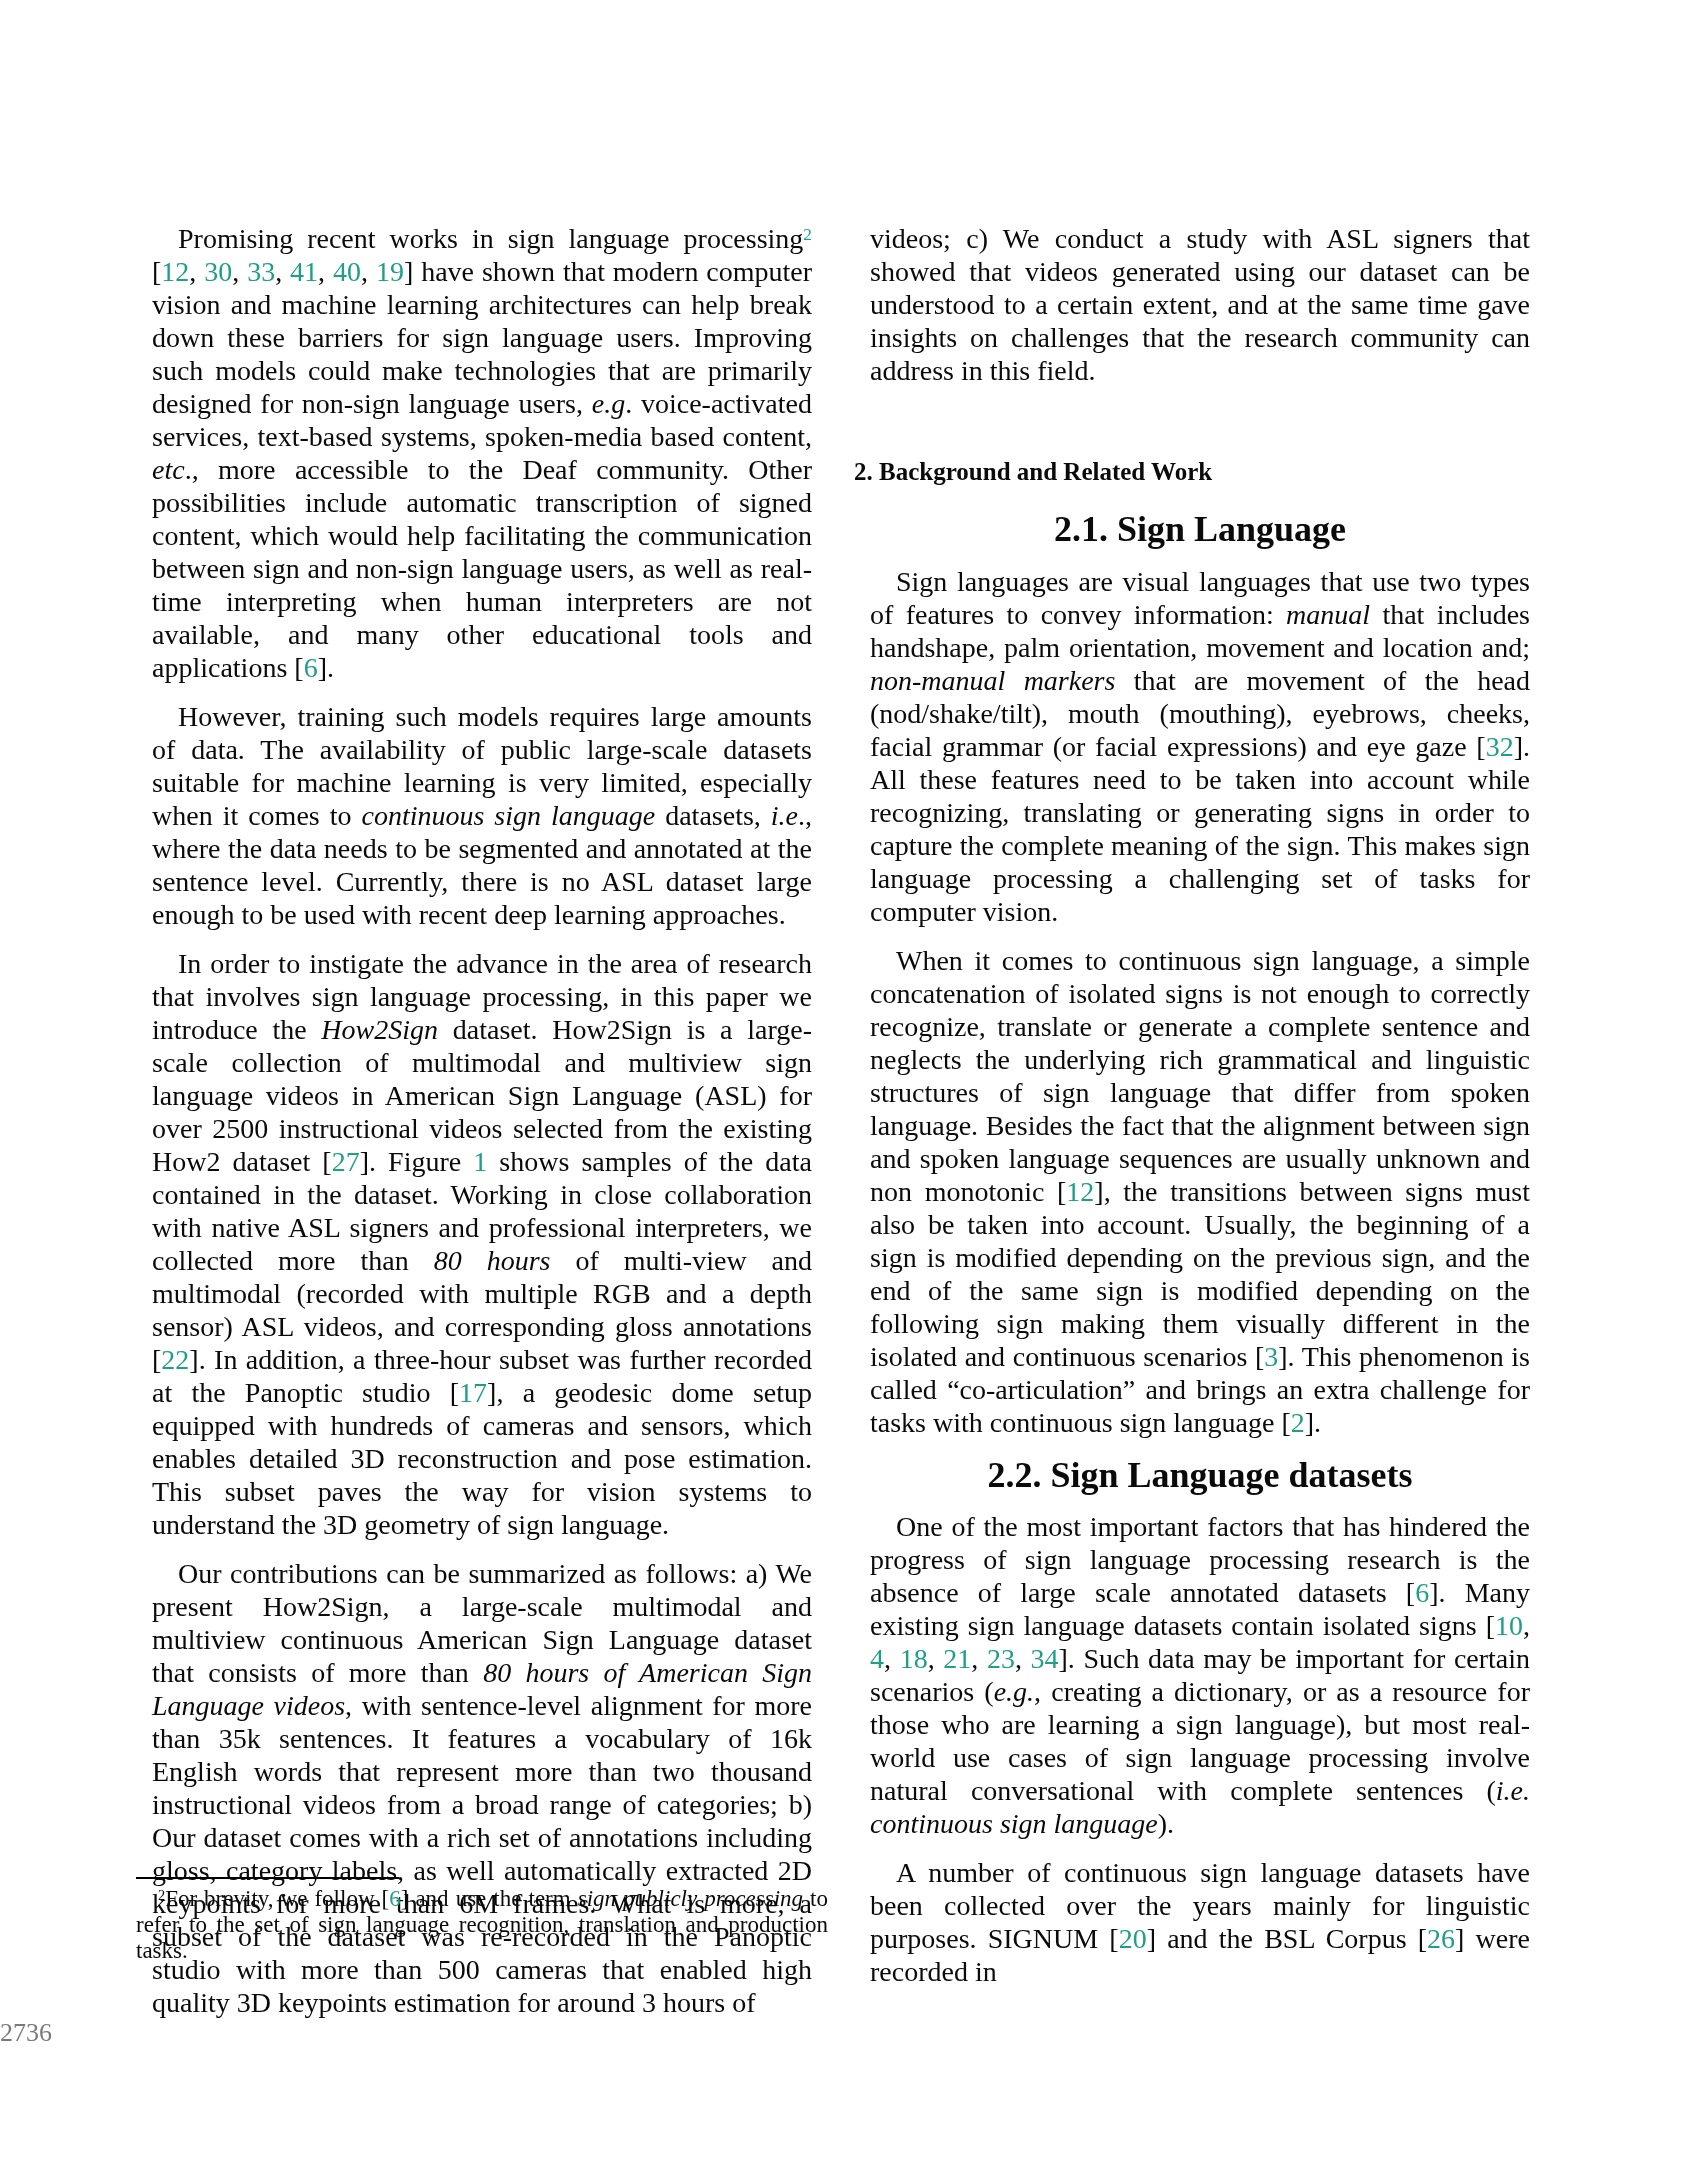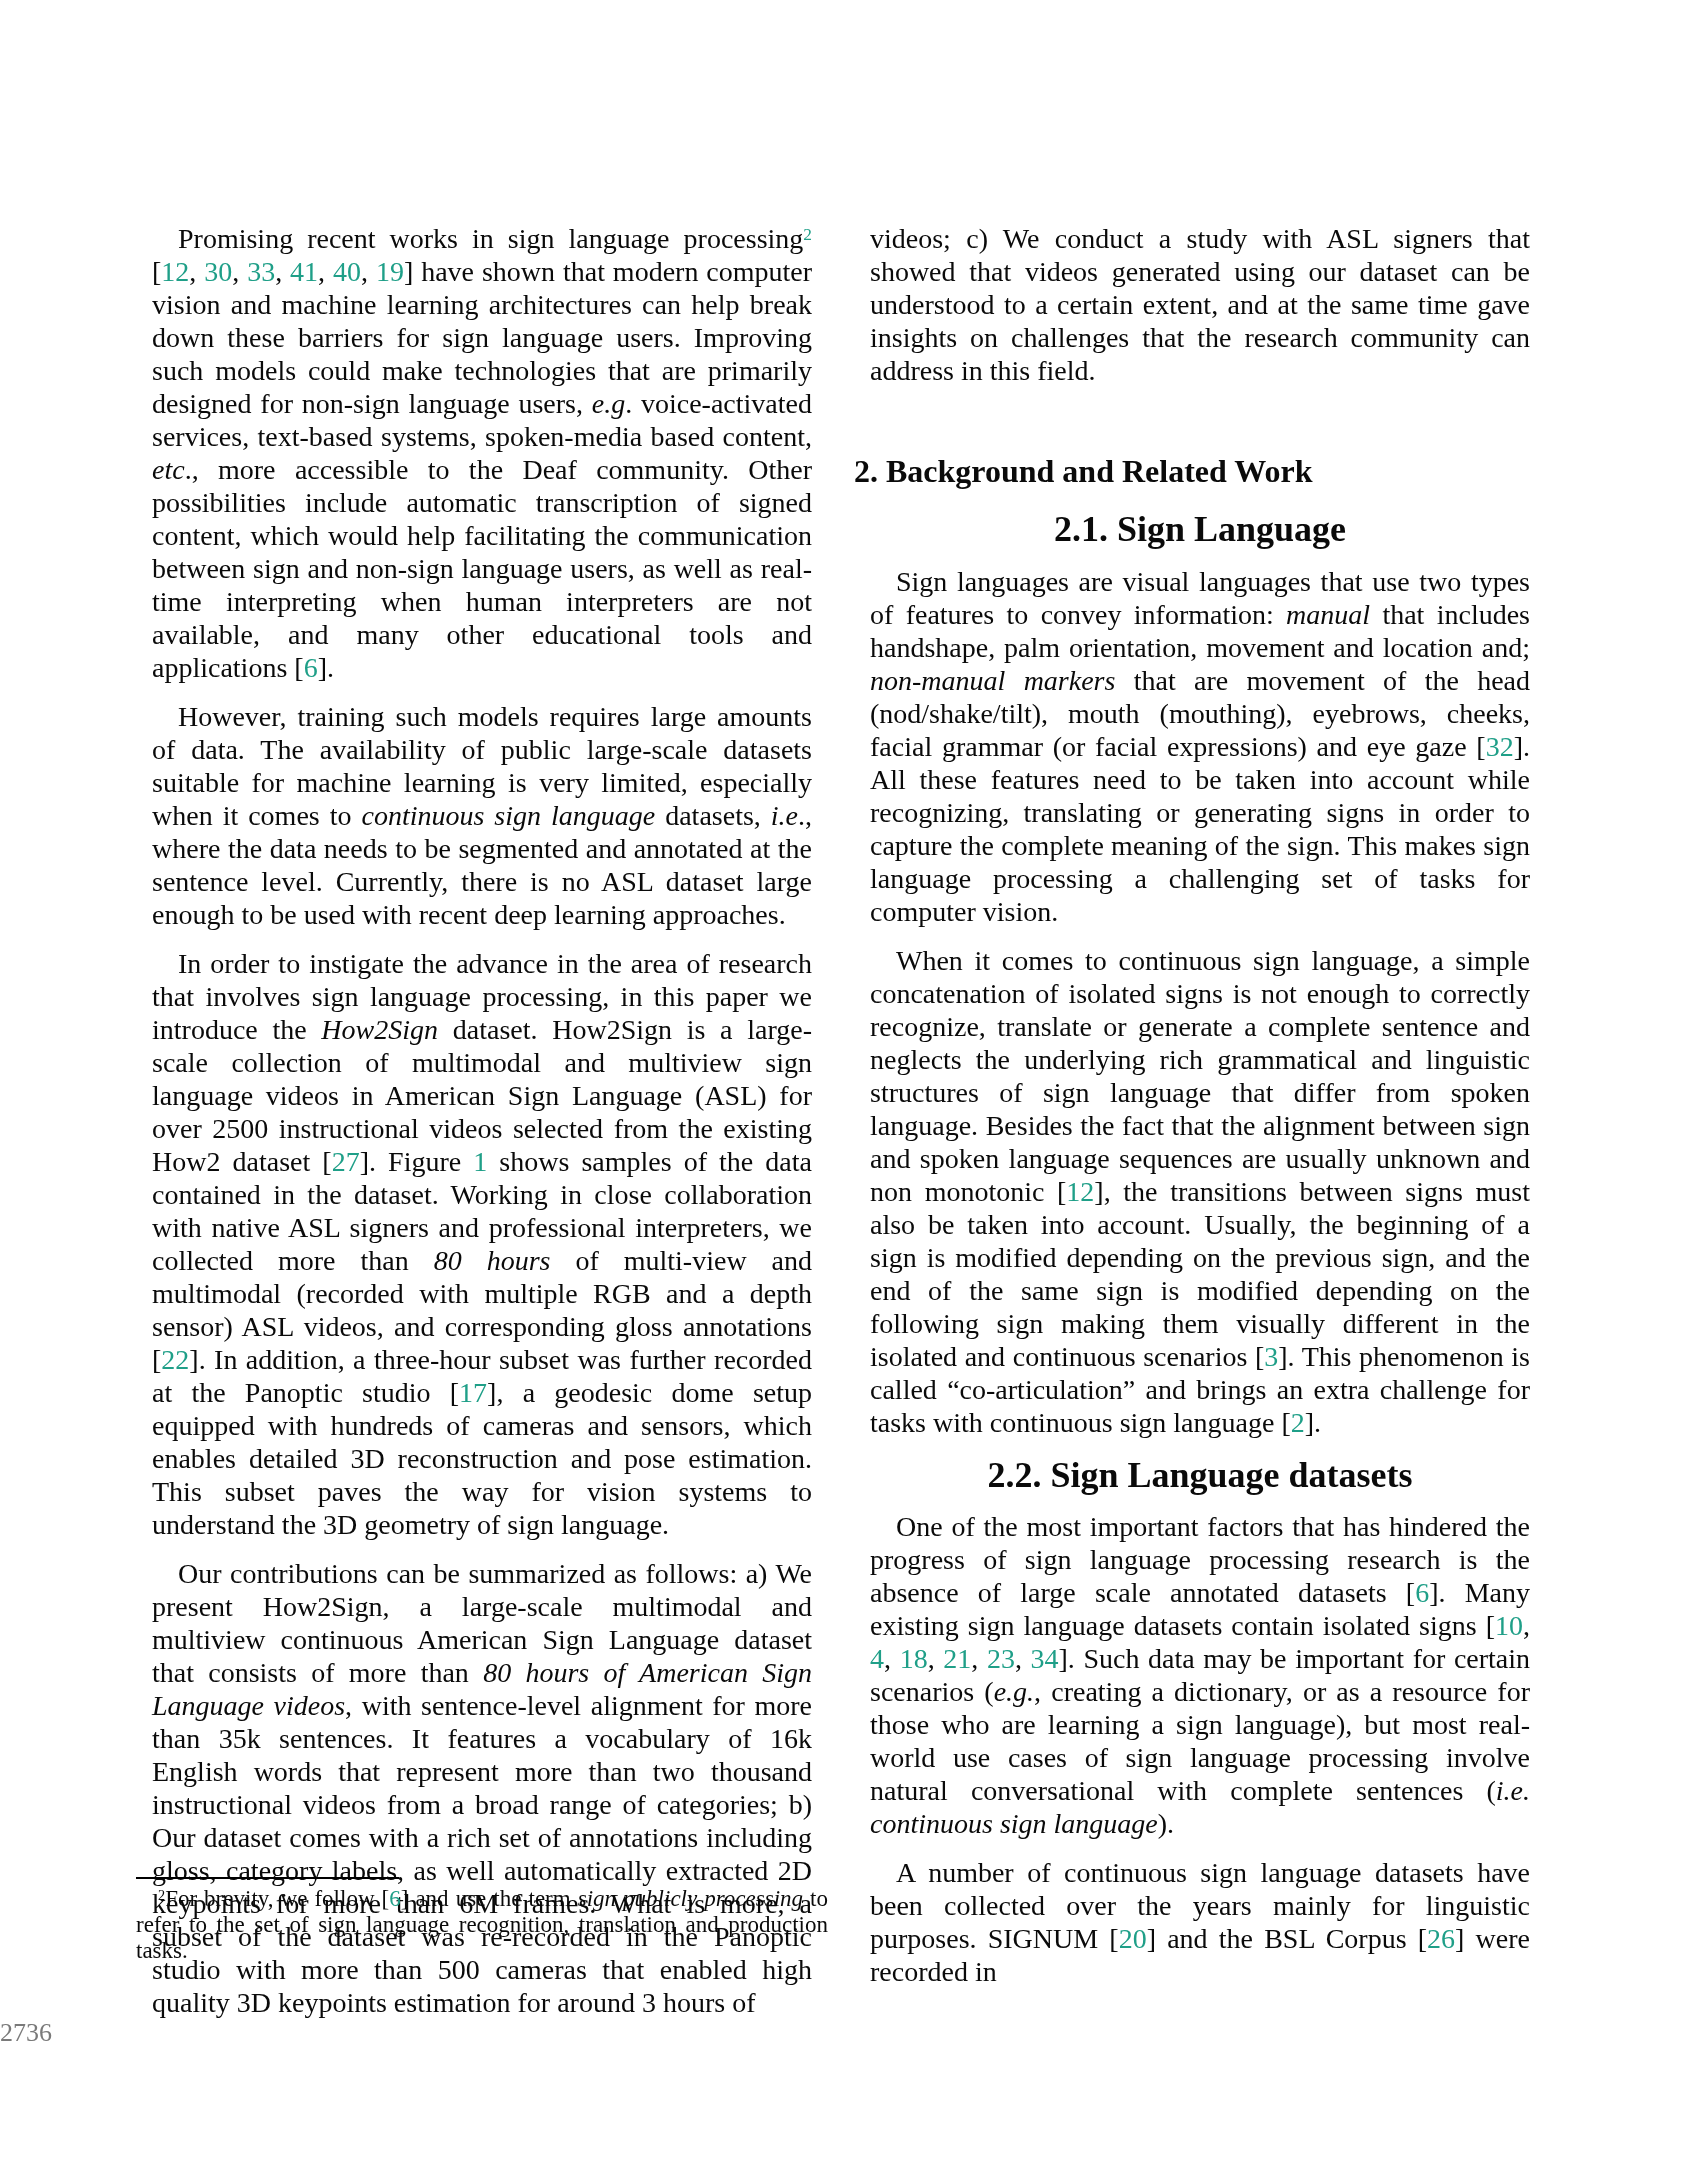--- a/index.html
+++ b/index.html
@@ -25,21 +25,21 @@
   #right-column{left:854px;}
   p.body-p{
     margin:16px;
     font-size:28px;
     line-height:33px;
     text-align:justify;
     text-indent:26px;
   }
   p.body-p.noindent{text-indent:0;}
   .h1{
-    font-size:32px;
+    font-size:25px;
     line-height:37px;
     font-weight:bold;
     margin:66px 0 23px 0;
     text-align:left;
     font-family:Liberation Serif, serif;
   }
   .h2{
     font-size:36px;
     line-height:33px;
     font-weight:bold;

